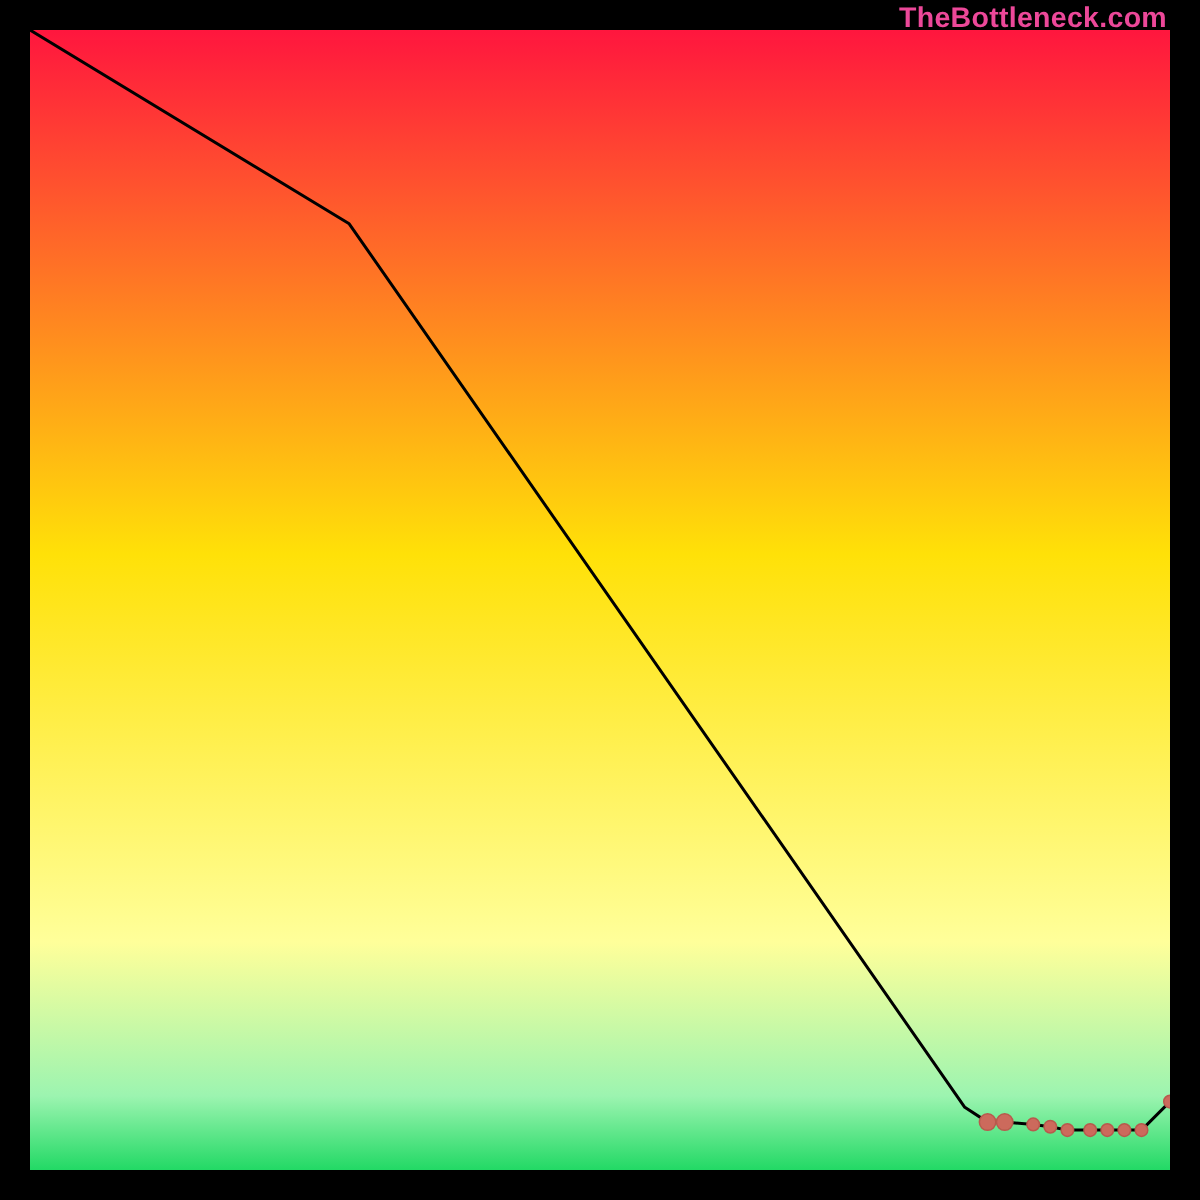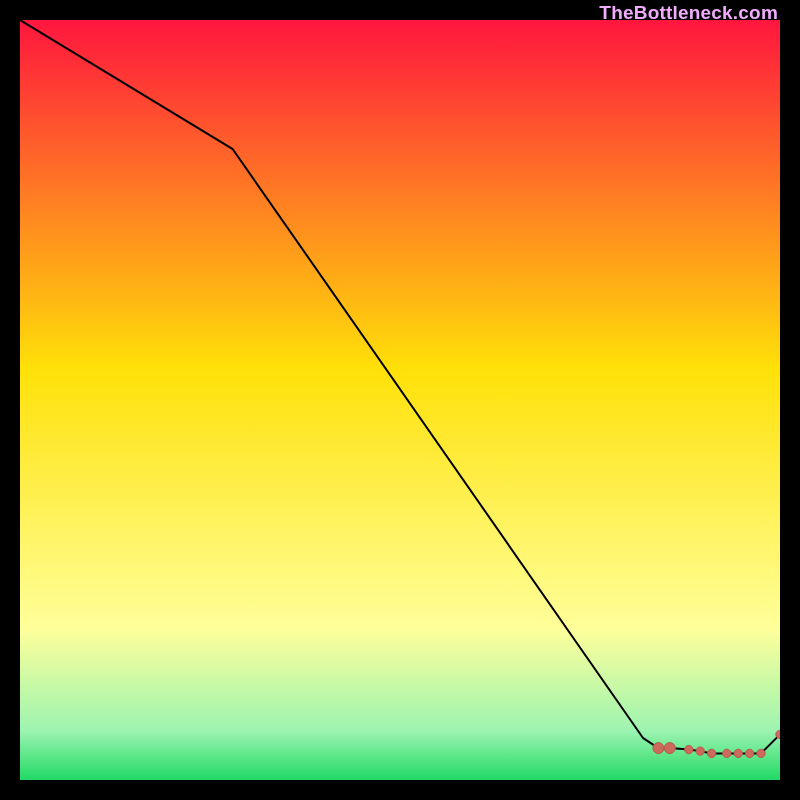--- a/index.html
+++ b/index.html
@@ -37,21 +37,21 @@
     height: 760px;
     display: block;
   }
 
   .watermark {
     position: absolute;
     top: 2px;
     right: 22px;
     font-size: 19px;
     font-weight: 600;
-    color: #f0abfc;
+    color: #ec4899;
     letter-spacing: 0.2px;
     user-select: none;
   }
 </style>
 </head>
 <body>
 
 <div class="frame">
 
   <div class="watermark">TheBottleneck.com</div>

